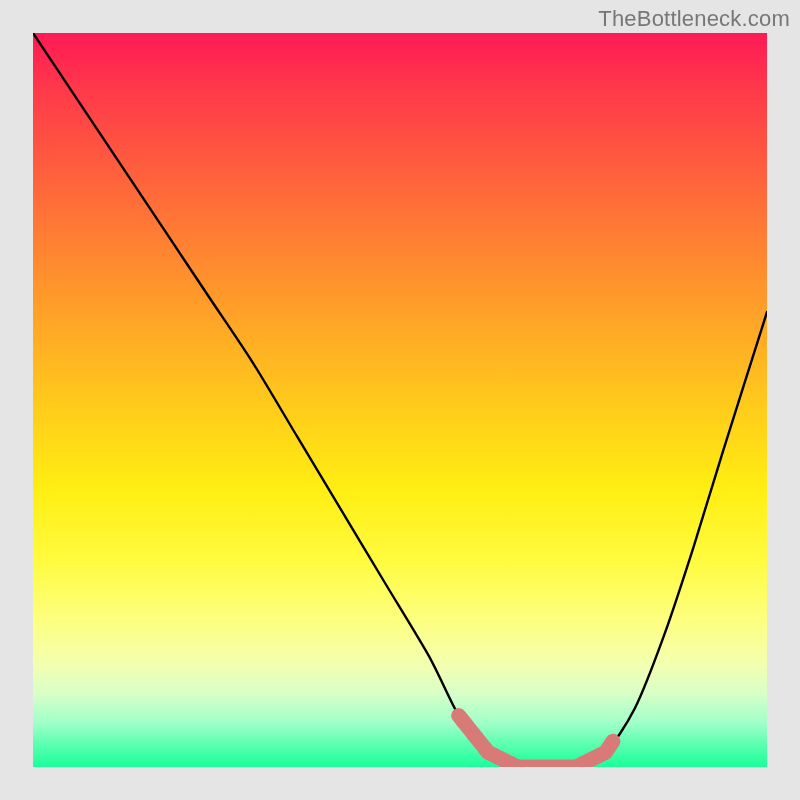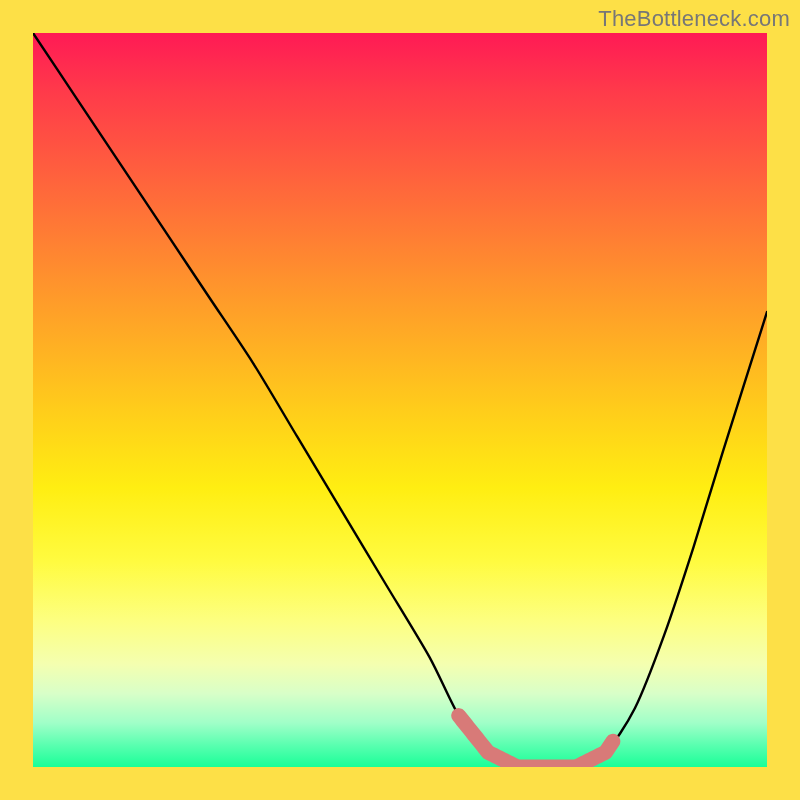--- a/index.html
+++ b/index.html
@@ -8,21 +8,21 @@
     background: #000;
     width: 800px;
     height: 800px;
     overflow: hidden;
     font-family: Arial, Helvetica, sans-serif;
   }
   .container {
     position: relative;
     width: 800px;
     height: 800px;
-    background: #fde047;
+    background: #e5e5e5;
   }
   .plot-area {
     position: absolute;
     left: 33px;
     top: 33px;
     width: 734px;
     height: 734px;
     background: linear-gradient(to bottom,
       #ff1a55 0%,
       #ff3a4a 8%,

